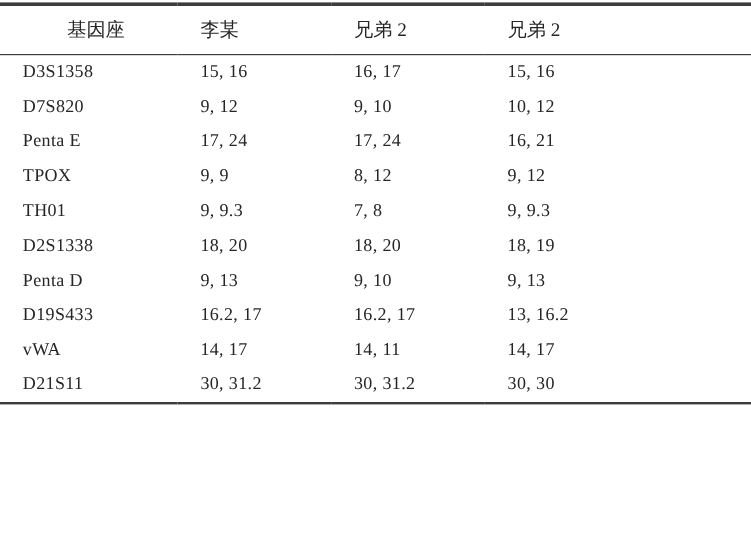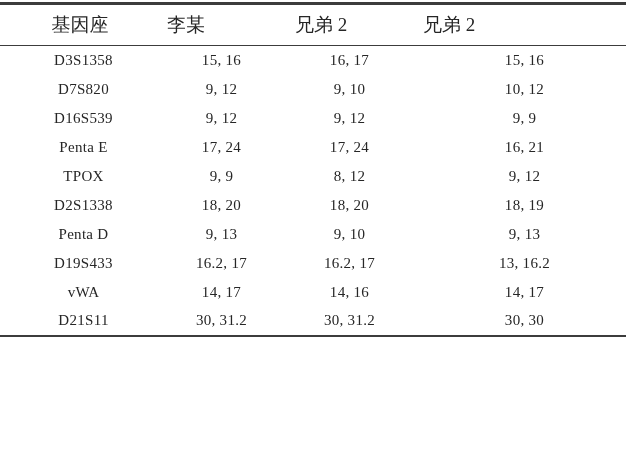--- a/index.html
+++ b/index.html
@@ -31,33 +31,32 @@
   table.genotype-table col.c1 { width: 148px; }
   table.genotype-table col.c2 { width: 128px; }
   table.genotype-table col.c3 { width: 128px; }
   table.genotype-table col.c4 { width: 222px; }
   thead tr {
     height: 42px;
     border-bottom: 1.5px solid #3c3c3c;
   }
   th {
     font-weight: normal;
-    font-size: 19px;
+    font-size: 16px;
     text-align: left;
     padding: 0 0 0 19px;
     vertical-align: middle;
     white-space: nowrap;
   }
   th.locus-header {
     text-align: center;
     padding-left: 12px;
   }
   tbody tr {
     height: 29px;
-    text-align: center;
   }
   td {
     font-size: 15px;
     padding: 0 0 0 19px;
     vertical-align: middle;
     white-space: nowrap;
     letter-spacing: 0.3px;
   }
 </style>
 </head>
@@ -86,36 +85,36 @@
         <td>16, 17</td>
         <td>15, 16</td>
       </tr>
       <tr>
         <td>D7S820</td>
         <td>9, 12</td>
         <td>9, 10</td>
         <td>10, 12</td>
       </tr>
       <tr>
-        <td>D16S539</td>
-        <td>9, 12</td>
-        <td>9, 12</td>
-        <td>9, 9</td>
-      </tr>
-      <tr>
         <td>Penta E</td>
         <td>17, 24</td>
         <td>17, 24</td>
         <td>16, 21</td>
       </tr>
       <tr>
         <td>TPOX</td>
         <td>9, 9</td>
         <td>8, 12</td>
         <td>9, 12</td>
+      </tr>
+      <tr>
+        <td>TH01</td>
+        <td>9, 9.3</td>
+        <td>7, 8</td>
+        <td>9, 9.3</td>
       </tr>
       <tr>
         <td>D2S1338</td>
         <td>18, 20</td>
         <td>18, 20</td>
         <td>18, 19</td>
       </tr>
       <tr>
         <td>Penta D</td>
         <td>9, 13</td>
@@ -124,21 +123,21 @@
       </tr>
       <tr>
         <td>D19S433</td>
         <td>16.2, 17</td>
         <td>16.2, 17</td>
         <td>13, 16.2</td>
       </tr>
       <tr>
         <td>vWA</td>
         <td>14, 17</td>
-        <td>14, 16</td>
+        <td>14, 11</td>
         <td>14, 17</td>
       </tr>
       <tr>
         <td>D21S11</td>
         <td>30, 31.2</td>
         <td>30, 31.2</td>
         <td>30, 30</td>
       </tr>
     </tbody>
   </table>

